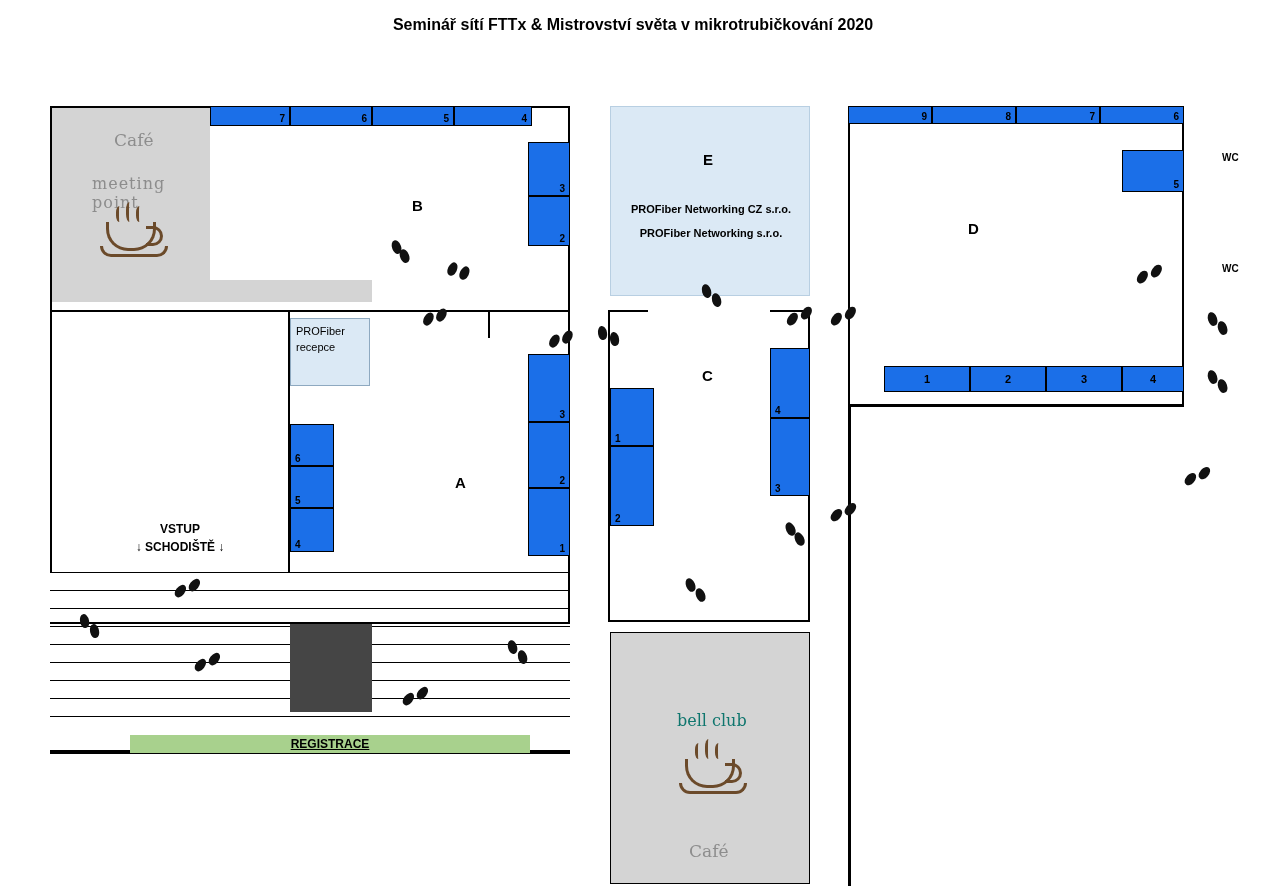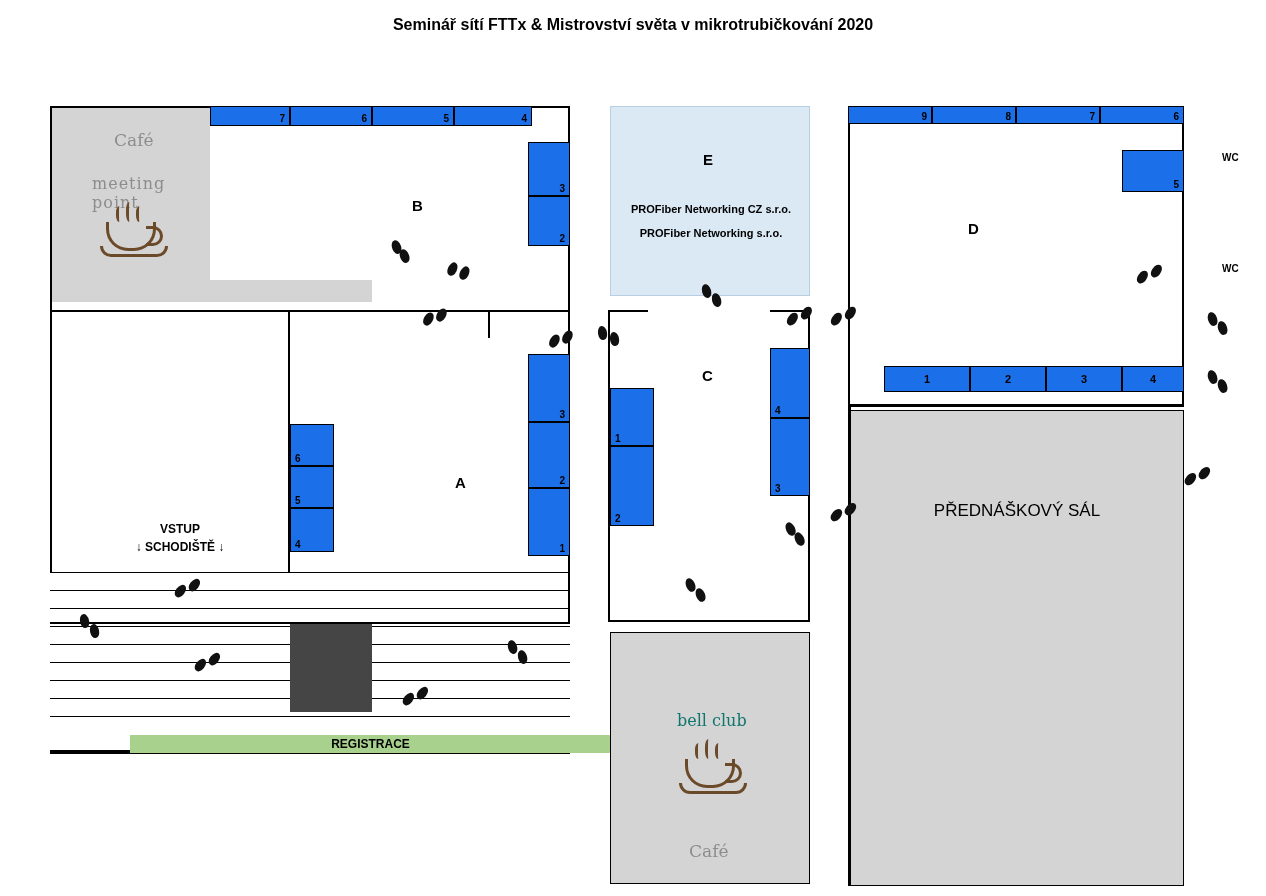--- a/index.html
+++ b/index.html
@@ -211,20 +211,24 @@
   <div class="abs wall" style="left:568px; top:312px; width:2px; height:312px;"></div>
 
   <div class="abs wall" style="left:50px; top:310px; width:240px; height:2px;"></div>
   <div class="abs wall" style="left:488px; top:310px; width:82px; height:2px;"></div>
   <div class="abs wall" style="left:488px; top:310px; width:2px; height:28px;"></div>
 
   <div class="abs wall" style="left:50px; top:622px; width:520px; height:2px;"></div>
 
   <div class="abs wall" style="left:50px; top:310px; width:2px; height:262px;"></div>
 
+  <div class="abs lightblue" style="left:290px; top:318px; width:80px; height:68px; border:1px solid #8ea9c0;">
+    <div class="abs recep-text" style="left:5px; top:6px;">PROFiber</div>
+    <div class="abs recep-text" style="left:5px; top:22px;">recepce</div>
+  </div>
 
   <div class="abs booth bl-lbl" style="left:290px; top:424px; width:44px; height:42px;">6</div>
   <div class="abs booth bl-lbl" style="left:290px; top:466px; width:44px; height:42px;">5</div>
   <div class="abs booth bl-lbl" style="left:290px; top:508px; width:44px; height:44px;">4</div>
 
   <div class="abs booth" style="left:528px; top:354px; width:42px; height:68px;">3</div>
   <div class="abs booth" style="left:528px; top:422px; width:42px; height:66px;">2</div>
   <div class="abs booth" style="left:528px; top:488px; width:42px; height:68px;">1</div>
 
   <div class="abs zone-label" style="left:455px; top:474px;">A</div>
@@ -242,21 +246,21 @@
   <div class="stairs-line" style="left:50px; top:662px; width:520px;"></div>
   <div class="stairs-line" style="left:50px; top:680px; width:520px;"></div>
   <div class="stairs-line" style="left:50px; top:698px; width:520px;"></div>
   <div class="stairs-line" style="left:50px; top:716px; width:520px;"></div>
 
 
   <div class="abs" style="left:290px; top:624px; width:82px; height:88px; background:#454545;"></div>
 
   <div class="abs wall" style="left:50px; top:750px; width:520px; height:4px;"></div>
 
-  <div id="registrace" class="abs" style="left:130px; top:735px; width:481px; height:18px;">REGISTRACE</div>
+  <div id="registrace" class="abs" style="left:130px; top:735px; width:400px; height:18px;text-decoration:underline;">REGISTRACE</div>
 
   <div class="abs lightblue" style="left:610px; top:106px; width:200px; height:190px; border:1px solid #b8cfe2;">
     <div class="abs zone-label" style="left:92px; top:44px;">E</div>
     <div class="abs eroom-text" style="left:0; top:96px; width:200px;">PROFiber Networking CZ s.r.o.</div>
     <div class="abs eroom-text" style="left:0; top:120px; width:200px;">PROFiber Networking s.r.o.</div>
   </div>
 
   <div class="abs wall" style="left:608px; top:310px; width:2px; height:312px;"></div>
   <div class="abs wall" style="left:808px; top:310px; width:2px; height:312px;"></div>
   <div class="abs wall" style="left:608px; top:310px; width:40px; height:2px;"></div>
@@ -296,23 +300,20 @@
   <div class="abs zone-label" style="left:968px; top:220px;">D</div>
 
   <div class="abs booth center-lbl" style="left:884px; top:366px; width:86px; height:26px;">1</div>
   <div class="abs booth center-lbl" style="left:970px; top:366px; width:76px; height:26px;">2</div>
   <div class="abs booth center-lbl" style="left:1046px; top:366px; width:76px; height:26px;">3</div>
   <div class="abs booth center-lbl" style="left:1122px; top:366px; width:62px; height:26px;">4</div>
 
   <div class="abs wc-label" style="left:1222px; top:152px;">WC</div>
   <div class="abs wc-label" style="left:1222px; top:263px;">WC</div>
 
-  <div class="abs grey-box" style="left:848px; top:410px; width:336px; height:476px; border:1px solid #000;">
-    <div class="abs hall-label" style="left:0; top:90px; width:336px; text-align:center;">PŘEDNÁŠKOVÝ SÁL</div>
-  </div>
   <div class="abs wall" style="left:848px; top:404px; width:336px; height:3px;"></div>
   <div class="abs wall" style="left:848px; top:404px; width:3px; height:482px;"></div>
 
   <div class="footprint" style="left:392px; top:240px;">
     <div class="fp" style="left:0; top:0; width:9px; height:14px; transform:rotate(-20deg);"></div>
     <div class="fp" style="left:8px; top:9px; width:9px; height:14px; transform:rotate(-20deg);"></div>
   </div>
   <div class="footprint" style="left:448px; top:262px;">
     <div class="fp" style="left:0; top:0; width:9px; height:14px; transform:rotate(25deg);"></div>
     <div class="fp" style="left:12px; top:4px; width:9px; height:14px; transform:rotate(25deg);"></div>

